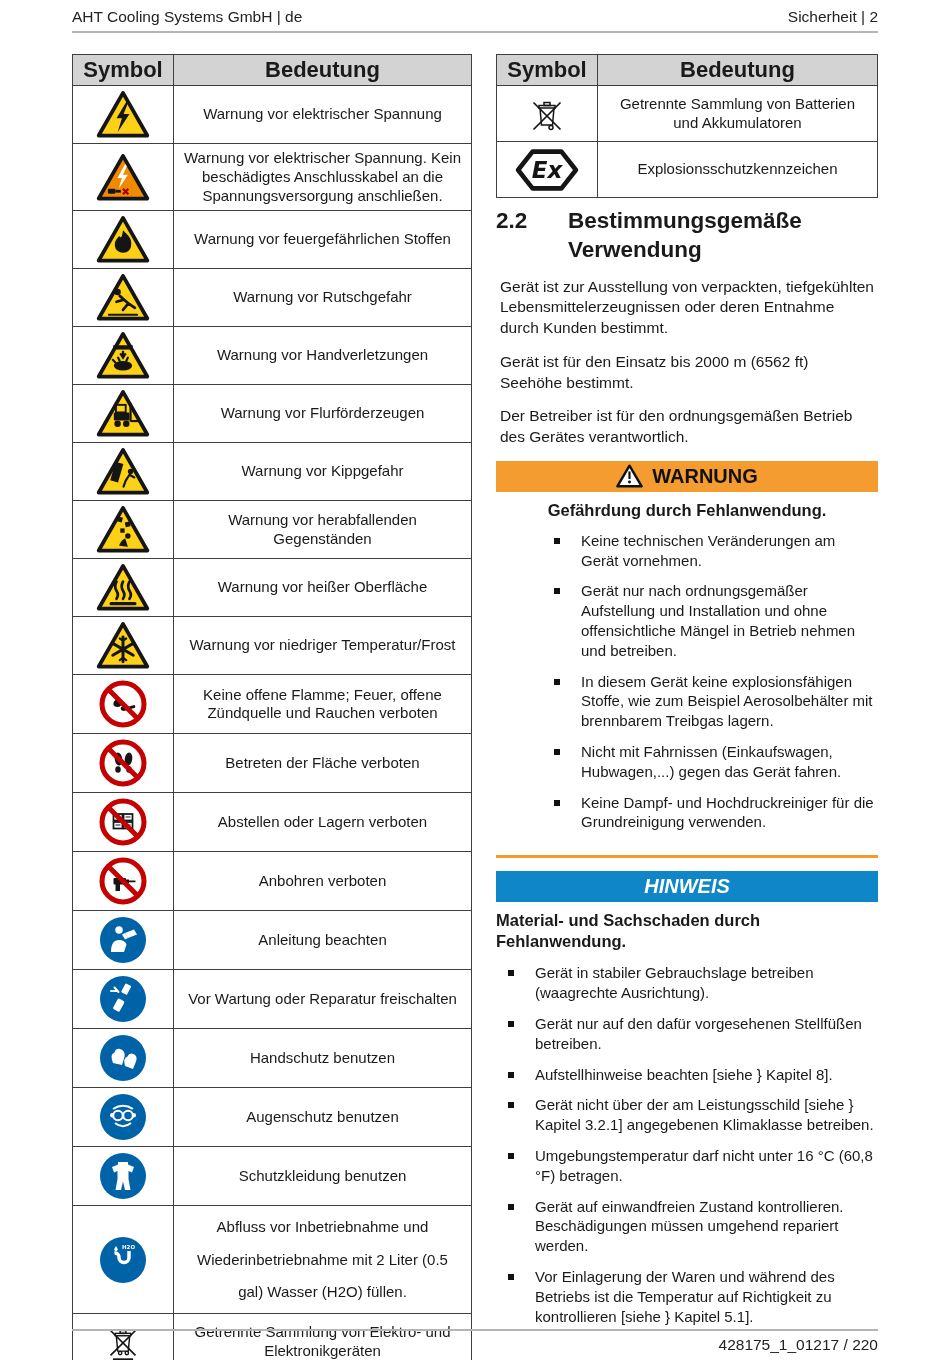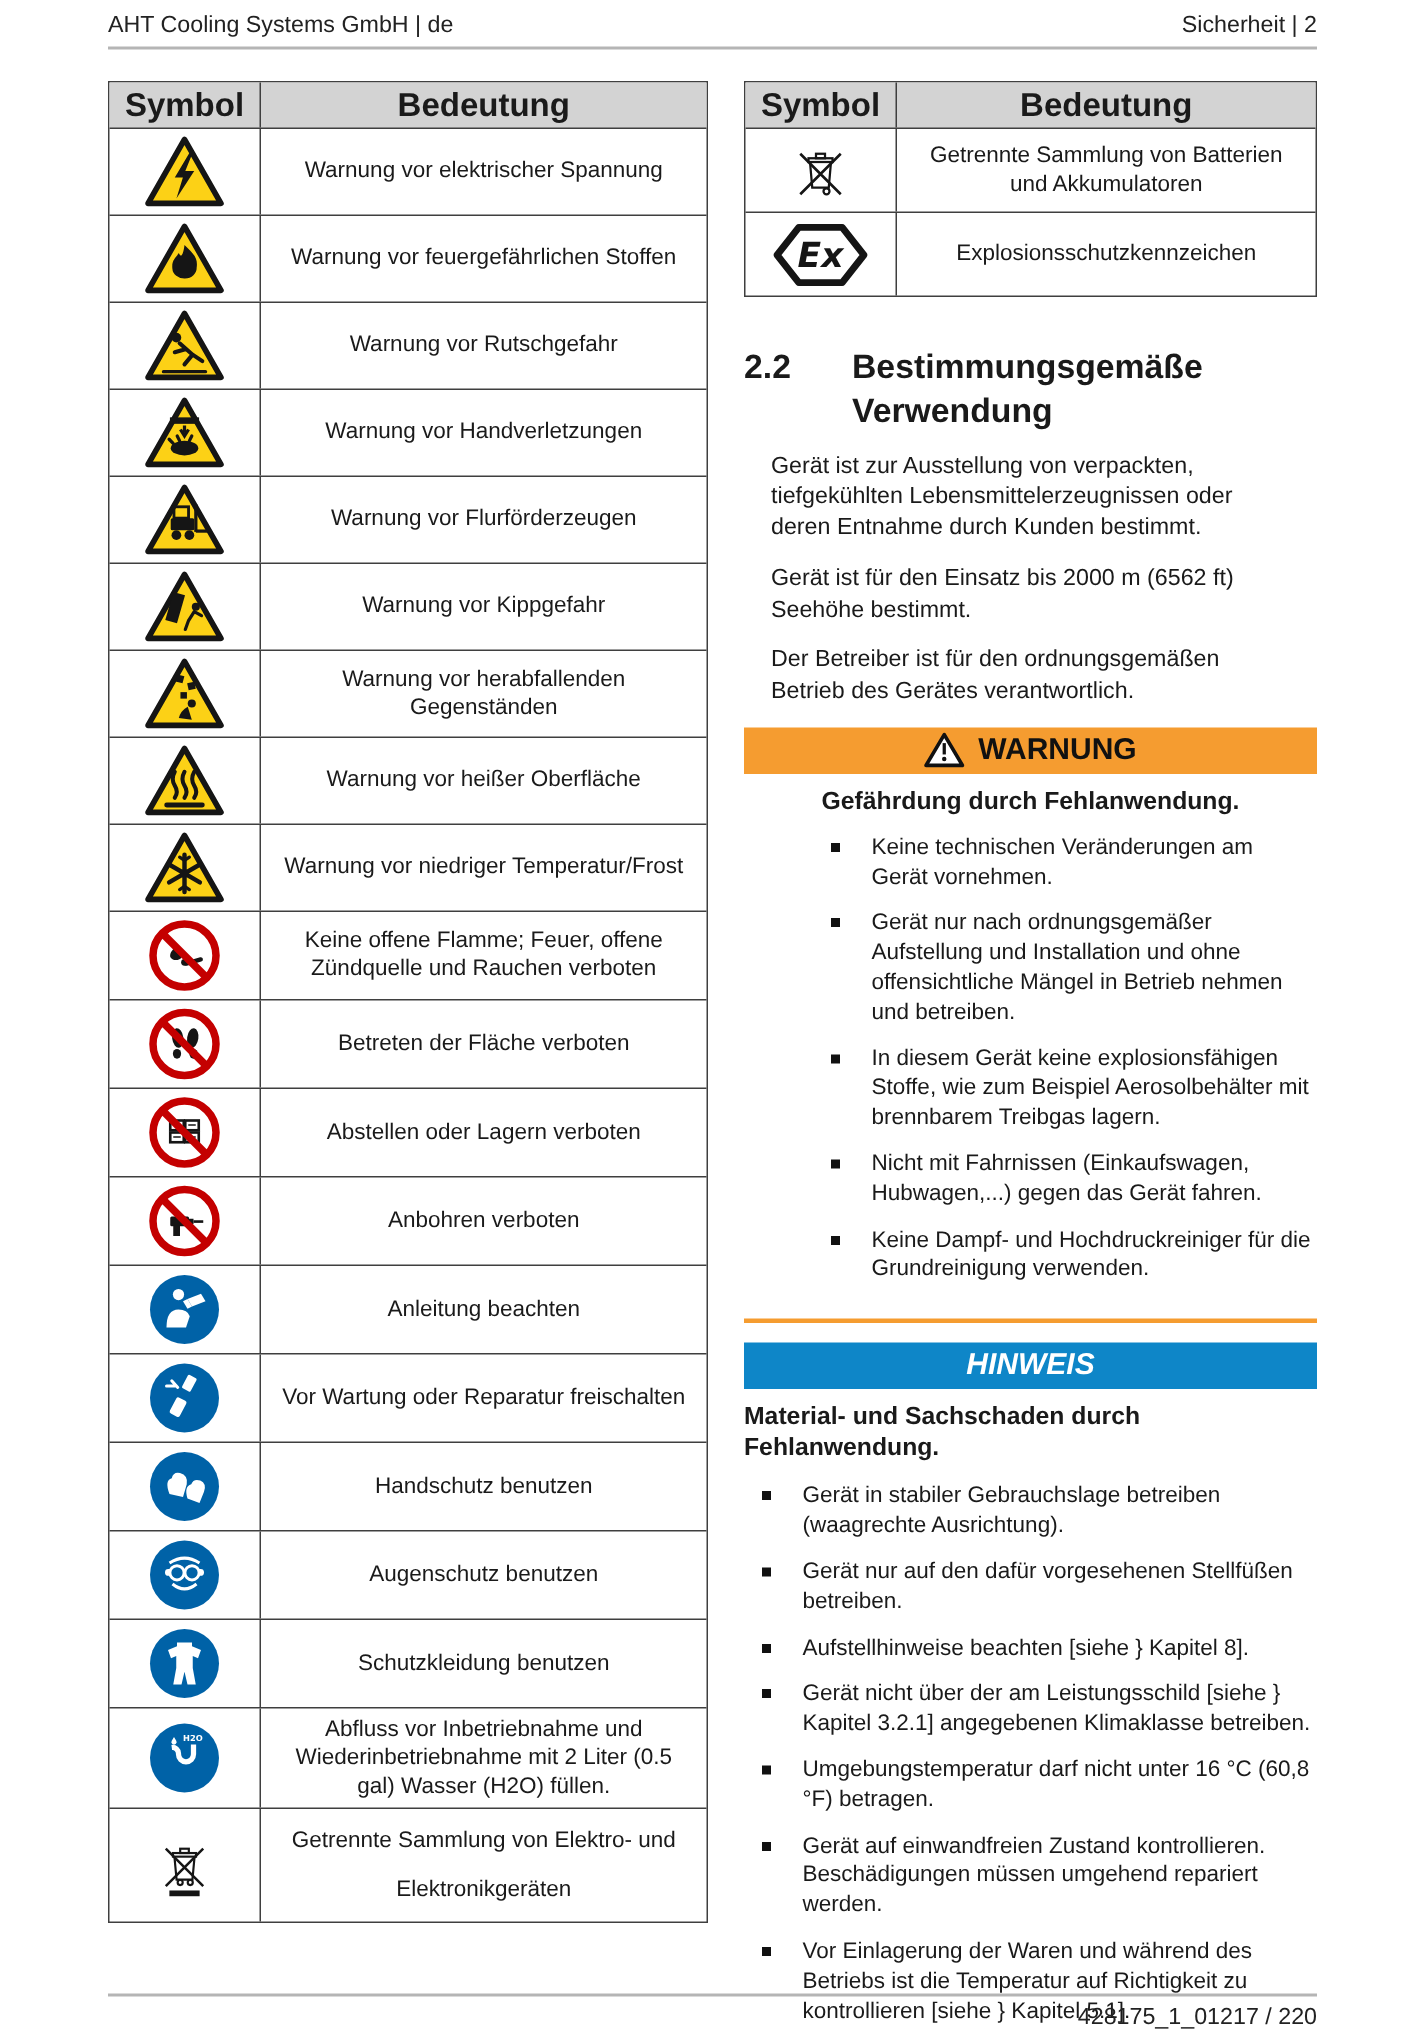--- a/index.html
+++ b/index.html
@@ -20,24 +20,24 @@
   .th-sym{width:100px;flex:none;border-right:1px solid #3f3f3f;text-align:center;padding:2px 0;}
   .th-mean{flex:1;text-align:center;padding:2px 0;}
   .row{display:flex;border-bottom:1px solid #3f3f3f;min-height:55px;}
   .tbody .row:last-child{border-bottom:none;}
   .cell-sym{width:100px;flex:none;border-right:1px solid #3f3f3f;display:flex;align-items:center;justify-content:center;padding:4px 0;}
   .cell-sym svg{display:block;}
   .cell-mean{flex:1;display:flex;align-items:center;justify-content:center;text-align:center;
              padding:5px 9px;font-size:15px;line-height:1.25;}
   #tab-left-body .row:nth-child(20) .cell-mean{line-height:2.15;}
   
-  .sec{display:flex;margin:32px 0 12px;font-weight:bold;font-size:22.5px;line-height:1.3;color:#1a1a1a;}
+  .sec{display:flex;margin:8px 0 12px;font-weight:bold;font-size:22.5px;line-height:1.3;color:#1a1a1a;}
   .sec-num{width:72px;flex:none;}
   .sec-title{flex:1;}
-  .para{font-size:15.5px;line-height:1.34;margin:0 18px 13px;}
+  .para{font-size:15.5px;line-height:1.34;margin:0 4px 13px;}
   
   .wbox{margin-top:4px;border-bottom:3px solid #F59C30;padding-bottom:12px;}
   .wbar{height:31px;display:flex;align-items:center;justify-content:center;gap:9px;
         background:#F59C30;font-weight:bold;font-size:20px;color:#111;}
   .wtri svg{display:block;}
   .wtitle{text-align:center;font-weight:bold;font-size:16.5px;margin:9px 0 2px;}
   .wbullets{margin-left:58px;margin-right:4px;}
   .bullet{display:flex;gap:21px;margin:11px 0;font-size:15px;line-height:1.32;}
   .marker{flex:none;width:6px;height:6px;background:#111;margin-top:7px;}
   .btext{flex:1;min-width:0;}
@@ -68,20 +68,32 @@
         </div>
         <div class="tbody" id="tab-left-body">
             <div class="row">
               <div class="cell-sym">
                 <svg viewBox="0 0 100 90" width="54" height="49">
                   <path d="M50 5 L95 84 H5 Z" fill="#FCD116" stroke="#151515" stroke-width="7" stroke-linejoin="round"></path>
                   <path d="M56 22 L38 52 h10 l-8 26 22 -34 h-11 l9 -22 z" fill="#151515"></path>
                 </svg>
               </div>
               <div class="cell-mean">Warnung vor elektrischer Spannung</div>
+            </div>
+            <div class="row">
+              <div class="cell-sym">
+                <svg viewBox="0 0 100 90" width="54" height="49">
+                  <path d="M50 5 L95 84 H5 Z" fill="#F08A00" stroke="#151515" stroke-width="7" stroke-linejoin="round"></path>
+                  <path d="M54 20 L40 46 h8 l-6 20 17 -26 h-9 l7 -16 z" fill="#fff"></path>
+                  <rect x="22" y="66" width="14" height="9" rx="2" fill="#151515"></rect>
+                  <rect x="36" y="68" width="10" height="5" fill="#151515"></rect>
+                  <path d="M50 66 l10 10 M60 66 l-10 10" stroke="#a00" stroke-width="4"></path>
+                </svg>
+              </div>
+              <div class="cell-mean">Warnung vor elektrischer Spannung. Kein beschädigtes Anschlusskabel an die Spannungsversorgung anschließen.</div>
             </div>
             <div class="row">
               <div class="cell-sym">
                 <svg viewBox="0 0 100 90" width="54" height="49">
                   <path d="M50 5 L95 84 H5 Z" fill="#FCD116" stroke="#151515" stroke-width="7" stroke-linejoin="round"></path>
                   <path d="M50 28 c10 10 17 15 15 28 a15 13 0 0 1 -30 1 c-1 -10 4 -13 8 -19 c2 5 5 5 7 -10 z" fill="#151515"></path>
                 </svg>
               </div>
               <div class="cell-mean">Warnung vor feuergefährlichen Stoffen</div>
             </div>

